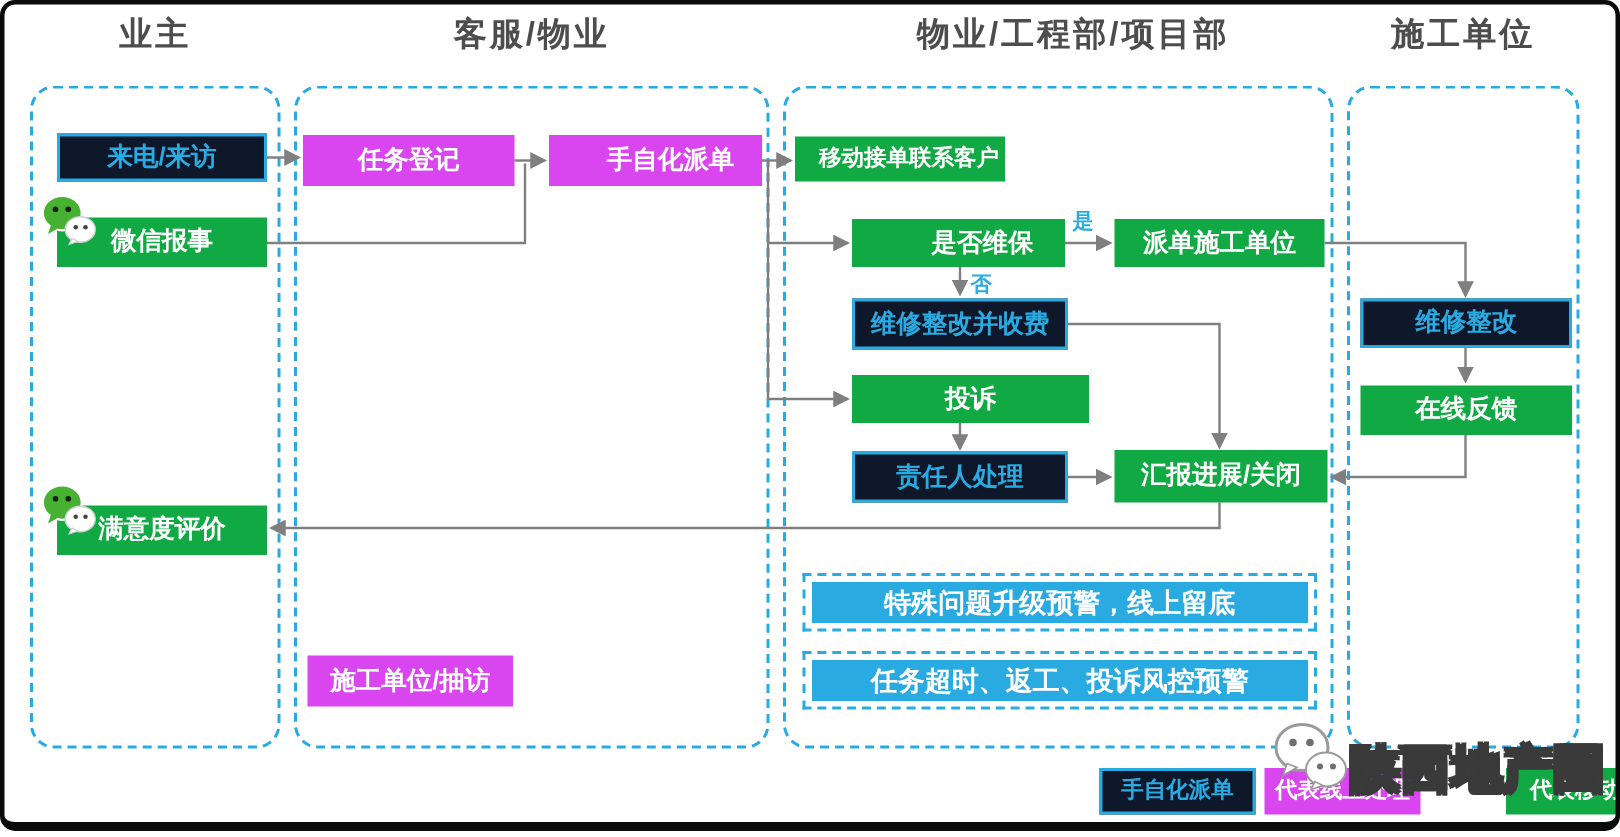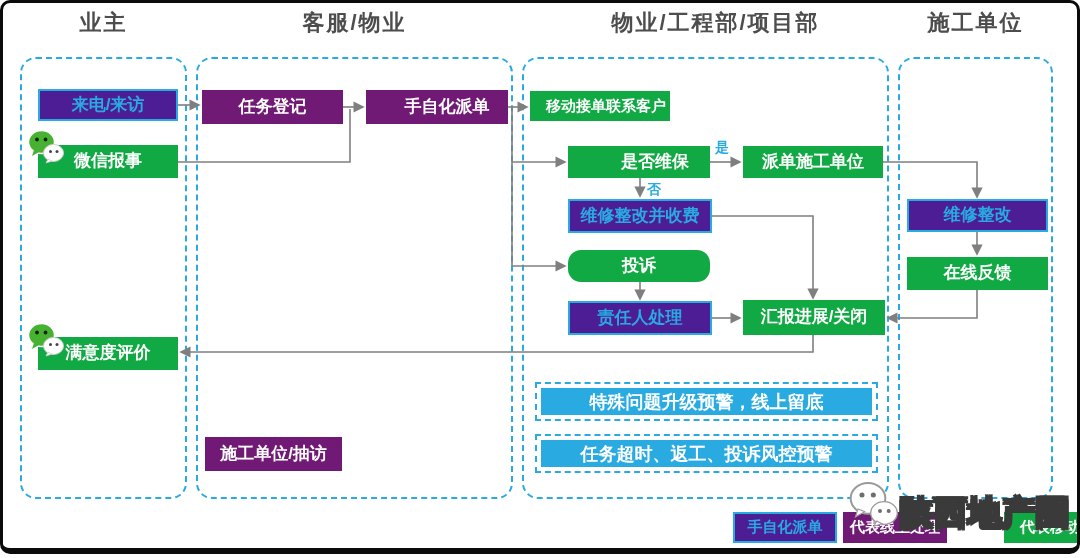--- a/index.html
+++ b/index.html
@@ -5,23 +5,23 @@
   * { margin: 0; padding: 0; box-sizing: border-box; }
   html, body { width: 1080px; height: 558px; background: #fff; font-family: "Liberation Sans", sans-serif; }
   .stage { position: relative; width: 1080px; height: 558px; background: #fff; overflow: hidden; }
   .frame { position: absolute; left: 0; top: 0; width: 1080px; height: 554px;
            border: 3px solid #0b0b0b; border-bottom-width: 6px; border-radius: 10px; pointer-events: none; z-index: 50; }
   .lane { position: absolute; border: 2px dashed #29abe2; border-radius: 16px; }
   .lane-title { position: absolute; top: 8px; height: 36px; text-align: center;
                 font-size: 22px; font-weight: bold; color: #4d4d4d; letter-spacing: 2px; }
   .node { position: absolute; display: flex; align-items: center; justify-content: center;
           font-size: 17px; font-weight: bold; text-align: center; line-height: 1.1; }
-  .blue-fill  { background: #701a75; color: #fff; }
+  .blue-fill  { background: #d946ef; color: #fff; }
   .green-fill { background: #11a943; color: #fff; }
-  .white-box  { background: #4c1d95; border: 2px solid #29abe2; color: #29abe2; }
+  .white-box  { background: #0f172a; border: 2px solid #29abe2; color: #29abe2; }
   .alert { position: absolute; display: flex; align-items: center; justify-content: center;
            border: 2px dashed #29abe2; padding: 4px; background: #29abe2; background-clip: content-box;
            color: #fff; font-size: 18px; font-weight: bold; }
   .alert span { position: relative; }
   .decision-label { position: absolute; color: #29abe2; font-size: 14px; font-weight: bold; }
   .arrows { position: absolute; left: 0; top: 0; z-index: 5; }
   .node, .alert { z-index: 10; }
   .wx-icon { position: absolute; z-index: 20; }
   .small-text { font-size: 15px; padding-left: 12px; }
   .legend-item { font-size: 15px; }
@@ -121,21 +121,21 @@
     </div>
   <div class="node green-fill" style="left:568px;top:146px;width:142px;height:32px;padding-left:32px;">
       <span>是否维保</span>
     </div>
   <div class="node green-fill" style="left:743px;top:146px;width:140px;height:32px;">
       <span>派单施工单位</span>
     </div>
   <div class="node white-box" style="left:568px;top:199px;width:144px;height:34px;">
       <span>维修整改并收费</span>
     </div>
-  <div class="node green-fill" style="left:568px;top:250px;width:142px;height:32px;border-radius:13px;">
+  <div class="node green-fill" style="left:568px;top:250px;width:158px;height:32px;">
       <span>投诉</span>
     </div>
   <div class="node white-box" style="left:568px;top:301px;width:144px;height:34px;">
       <span>责任人处理</span>
     </div>
   <div class="node green-fill" style="left:743px;top:300px;width:142px;height:35px;">
       <span>汇报进展/关闭</span>
     </div>
   <div class="alert" style="left:535px;top:382px;width:343px;height:39px;">
       <span>特殊问题升级预警，线上留底</span>

